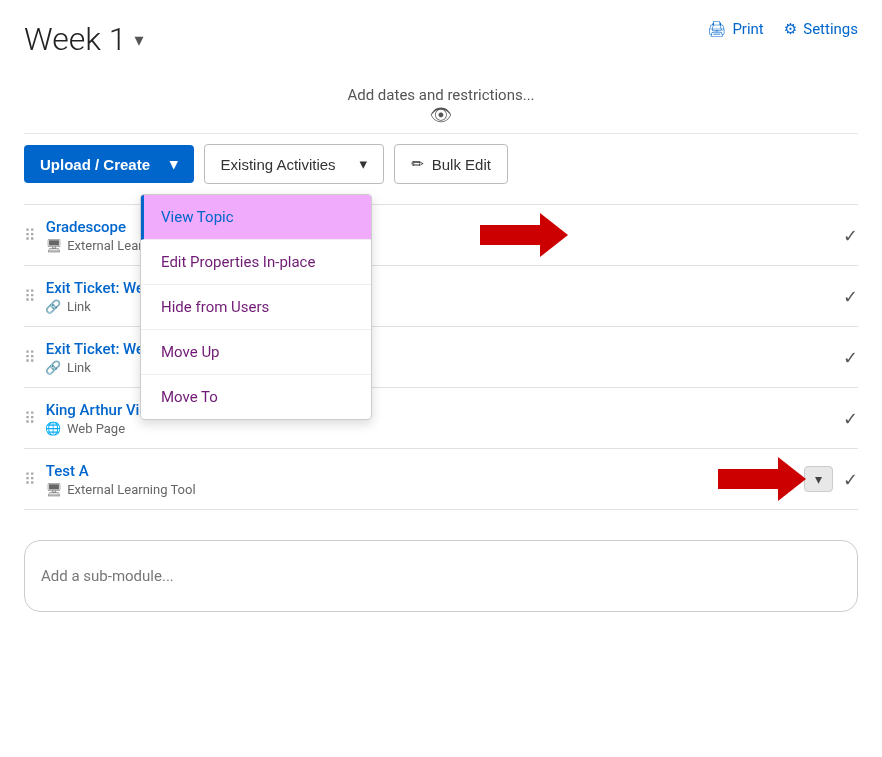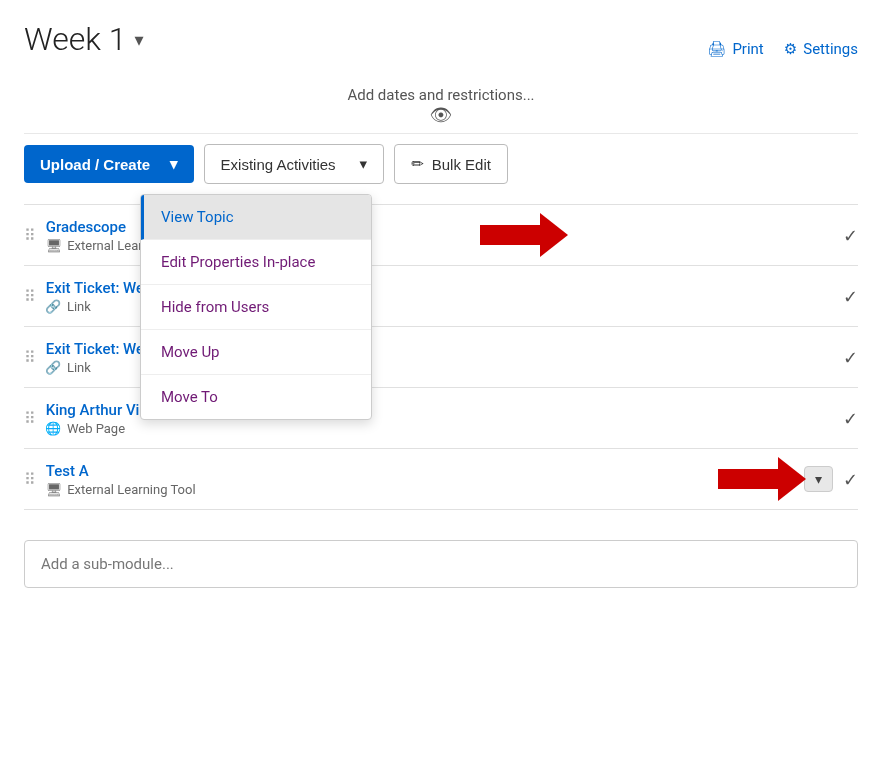--- a/index.html
+++ b/index.html
@@ -14,21 +14,21 @@
     }
 
     .page-wrapper {
       padding: 20px 24px;
       position: relative;
     }
 
     
     .header {
       display: flex;
-      align-items: flex-end;
+      align-items: flex-start;
       justify-content: space-between;
       margin-bottom: 20px;
     }
     .header-left {
       display: flex;
       align-items: center;
       gap: 8px;
     }
     .page-title {
       font-size: 32px;
@@ -145,21 +145,21 @@
     }
     .dropdown-item {
       padding: 13px 20px;
       font-size: 15px;
       color: #701a75;
       cursor: pointer;
       border-bottom: 1px solid #eee;
     }
     .dropdown-item:last-child { border-bottom: none; }
     .dropdown-item.active {
-      background: #e5e5e5;
+      background: #f0abfc;
       color: #0066cc;
       border-left: 3px solid #0066cc;
       padding-left: 17px;
     }
 
     
     .activity-list {
       border-top: 1px solid #e0e0e0;
     }
     .activity-item {
@@ -216,22 +216,22 @@
       font-size: 14px;
       color: #444;
       display: flex;
       align-items: center;
     }
 
     
     .sub-module-footer {
       margin-top: 30px;
       border: 1px solid #ccc;
-      border-radius: 4px;
-      padding: 14px 16px;
+      border-radius: 16px;
+      padding: 26px 16px;
       font-size: 15px;
       color: #777;
       cursor: text;
     }
   </style>
 </head>
 <body>
 
 <div class="page-wrapper">
 

